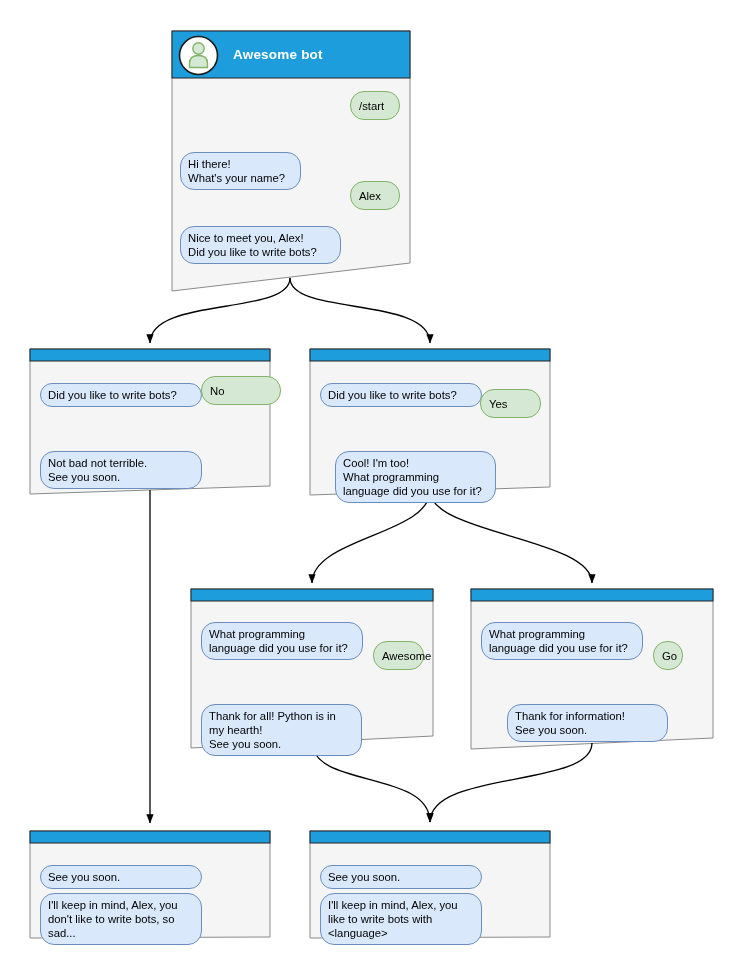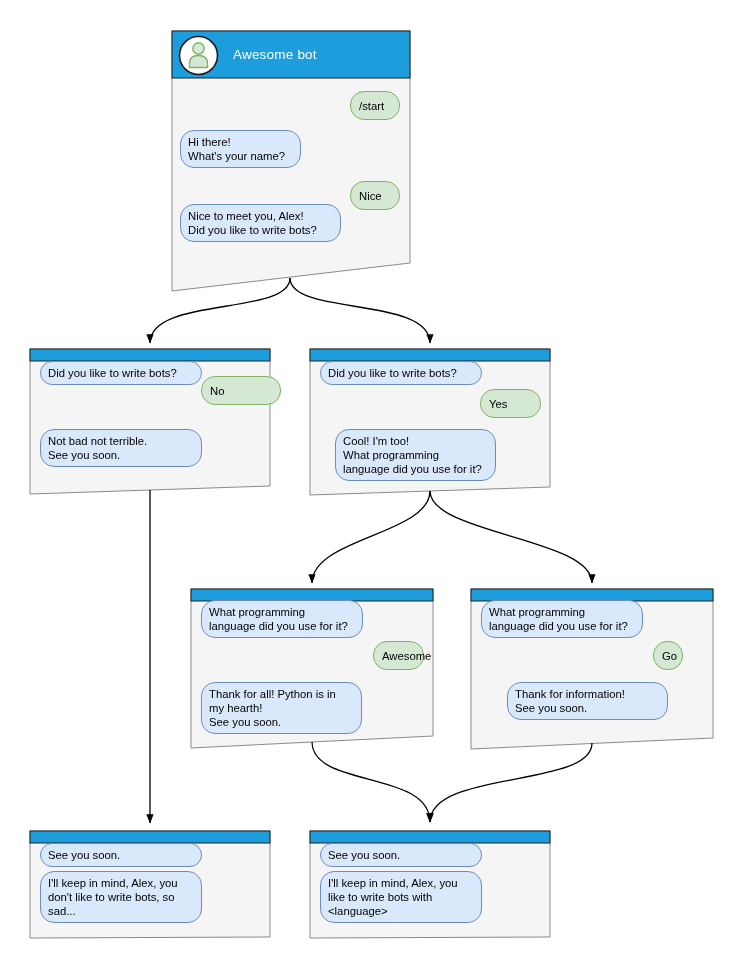--- a/index.html
+++ b/index.html
@@ -19,29 +19,30 @@
     font-family:"Liberation Sans",sans-serif;overflow:hidden;
   }
   .canvas svg{position:absolute;left:0;top:0;}
   .win{fill:var(--window-fill);stroke:var(--window-border);stroke-width:1;}
   .hdr{fill:var(--header-blue);stroke:#222222;stroke-width:1;}
   .arrow{fill:none;stroke:var(--arrow);stroke-width:1.3;}
   .avatar-bg{fill:#ffffff;stroke:#1a1a1a;stroke-width:1.6;}
   .person{fill:var(--user-bubble-fill);stroke:var(--user-bubble-border);stroke-width:1.4;}
   .window-title{
     position:absolute;left:233px;top:31px;height:47px;display:flex;align-items:center;
-    font-size:13.5px;font-weight:normal;color:var(--title-text);letter-spacing:.2px;
+    font-size:13.5px;font-weight:bold;color:var(--title-text);letter-spacing:.2px;
   }
   .bubble{
     position:absolute;box-sizing:border-box;color:#000;
     font-size:11.3px;line-height:14px;white-space:pre;border-radius:14px;
   }
   .bot{
     background:var(--bot-bubble-fill);border:1px solid var(--bot-bubble-border);
     padding:4px 7px;
+    margin-top:22px;
   }
   .user{
     background:var(--user-bubble-fill);border:1px solid var(--user-bubble-border);
     height:29px;display:flex;align-items:center;padding:0 8px;
   }
 </style>
 </head>
 <body>
 
 <div class="canvas">
@@ -102,21 +103,21 @@
     <path class="arrow" d="M150,490 L150,823" marker-end="url(#arr)"></path>
     <path class="arrow" d="M312,742 C312,788 430,770 430,822" marker-end="url(#arr)"></path>
     <path class="arrow" d="M592,743 C592,788 430,770 430,822" marker-end="url(#arr)"></path>
   </svg>
 
   <div class="window-title">Awesome bot</div>
 
   <div class="bubble user" style="left:350px;top:91px;width:50px">/start</div>
   <div class="bubble bot" style="left:180px;top:130px;width:121px">Hi there!
 What's your name?</div>
-  <div class="bubble user" style="left:350px;top:181px;width:50px">Nice</div>
+  <div class="bubble user" style="left:350px;top:181px;width:50px">Alex</div>
   <div class="bubble bot" style="left:180px;top:204px;width:161px">Nice to meet you, Alex!
 Did you like to write bots?</div>
 
   <div class="bubble bot" style="left:40px;top:361px;width:162px">Did you like to write bots?</div>
   <div class="bubble user" style="left:201px;top:376px;width:80px">No</div>
   <div class="bubble bot" style="left:40px;top:429px;width:162px">Not bad not terrible.
 See you soon.</div>
 
   <div class="bubble bot" style="left:320px;top:361px;width:162px">Did you like to write bots?</div>
   <div class="bubble user" style="left:480px;top:389px;width:61px">Yes</div>

